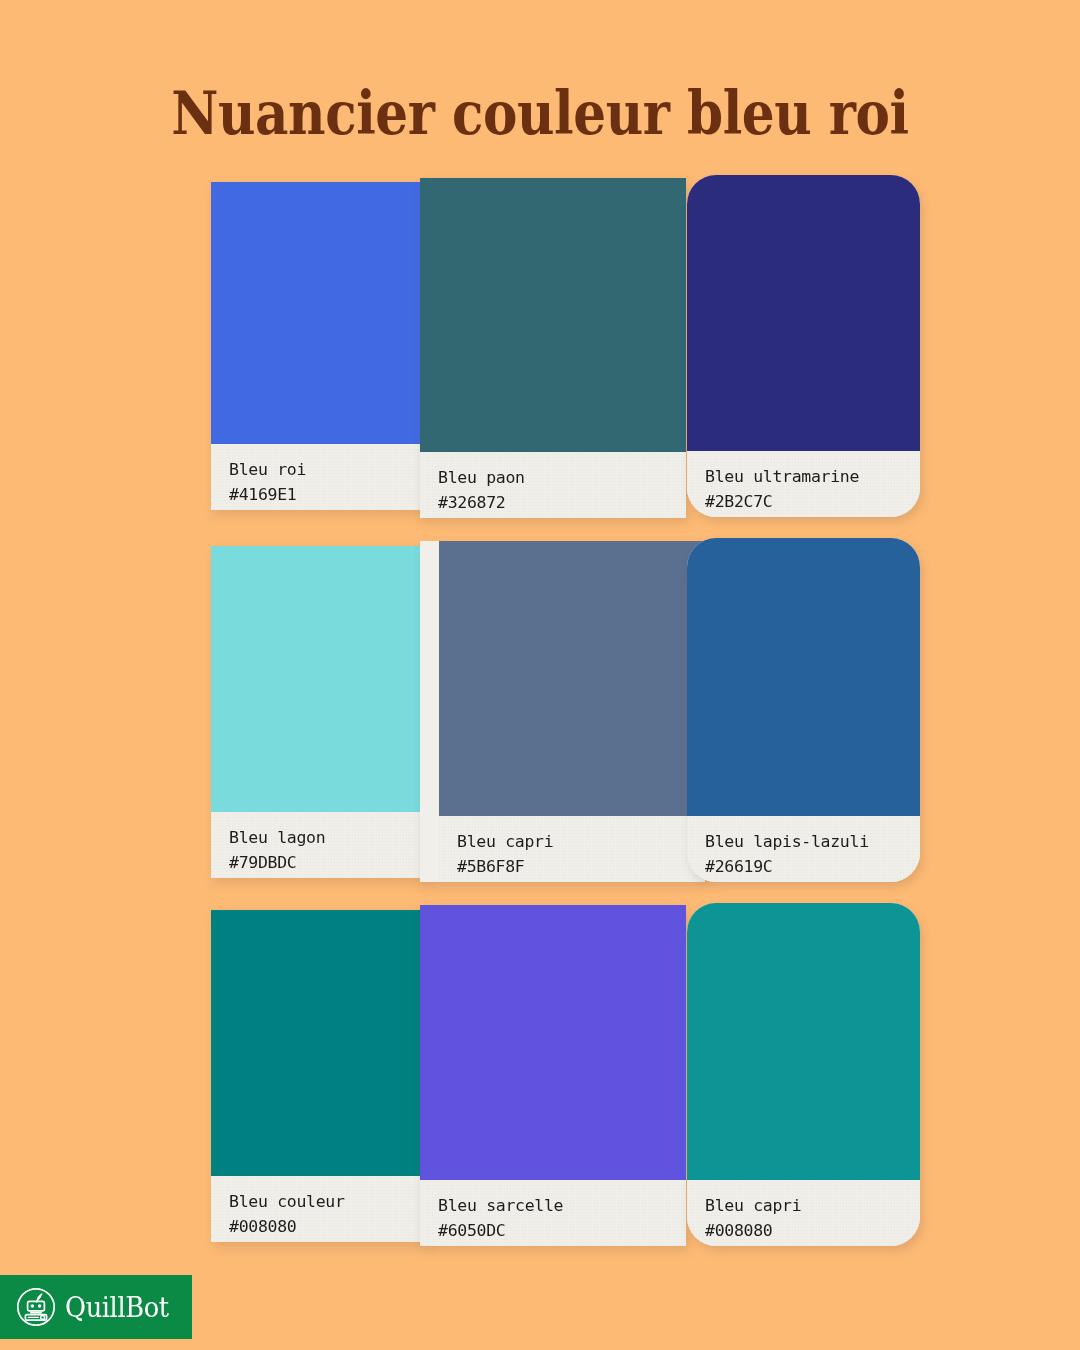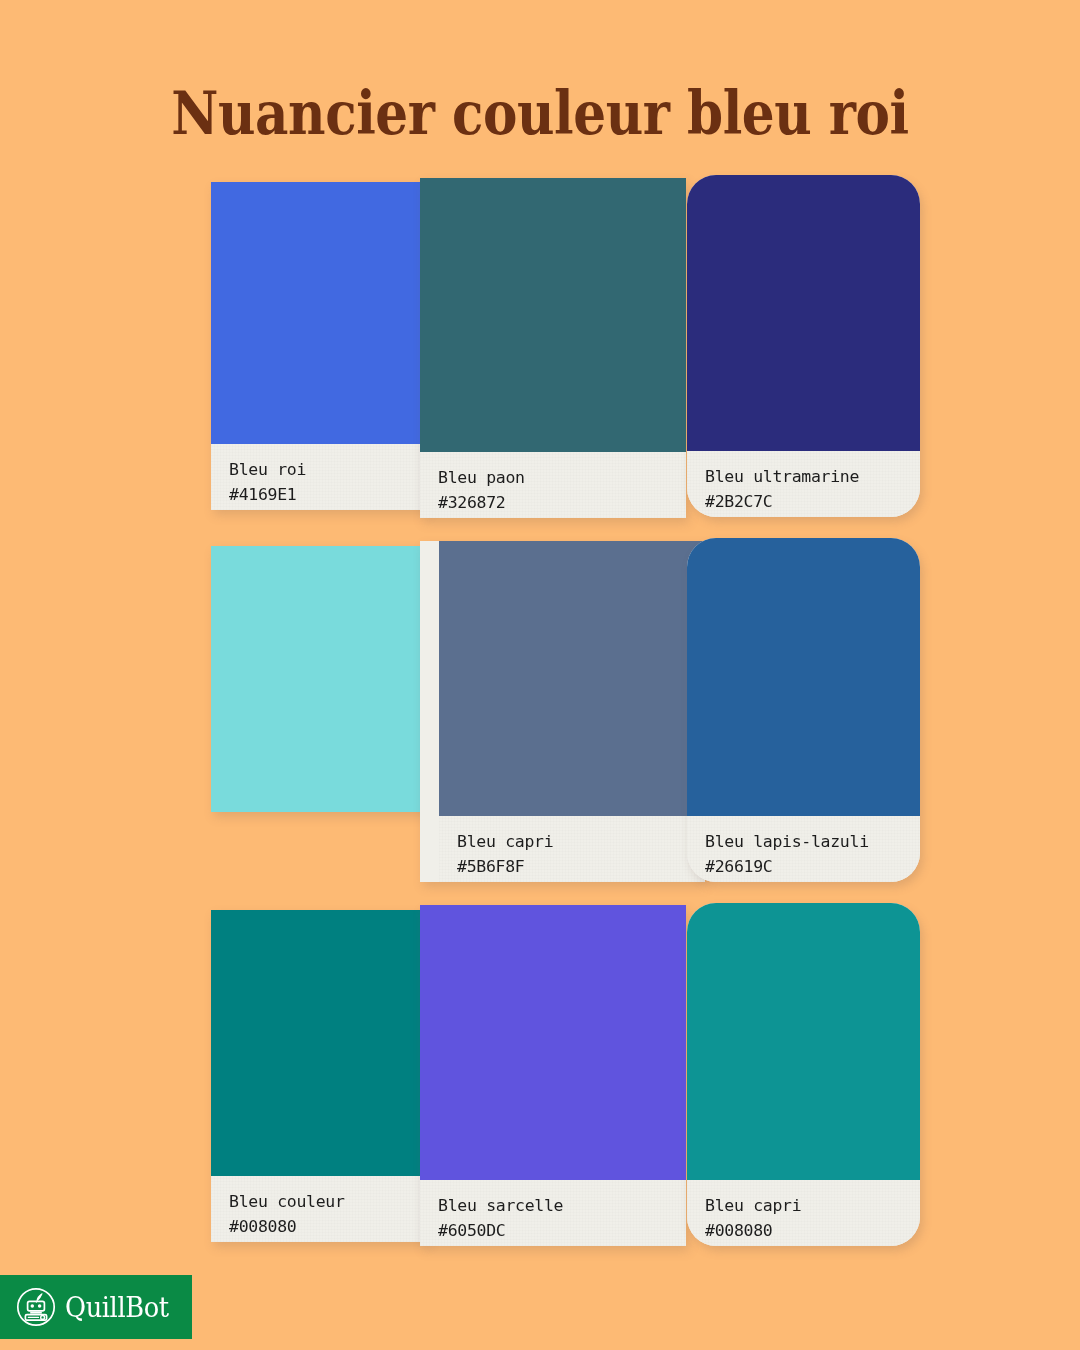--- a/index.html
+++ b/index.html
@@ -165,20 +165,24 @@
     <div class="swatch-card row-1 col-3">
       <div class="swatch-color" style="background-color: rgb(43, 44, 124);"></div>
       <div class="swatch-label">
         <div class="swatch-name">Bleu ultramarine</div>
         <div class="swatch-hex">#2B2C7C</div>
       </div>
     </div>
 
     <div class="swatch-card row-2 col-1">
       <div class="swatch-color" style="background-color: rgb(121, 219, 220);"></div>
+      <div class="swatch-label">
+        <div class="swatch-name">Bleu lagon</div>
+        <div class="swatch-hex">#79DBDC</div>
+      </div>
     </div>
 
     <div class="swatch-card row-2 col-2">
       <div class="swatch-color" style="background-color: rgb(91, 111, 143);"></div>
       <div class="swatch-label">
         <div class="swatch-name">Bleu capri</div>
         <div class="swatch-hex">#5B6F8F</div>
       </div>
     </div>
 

